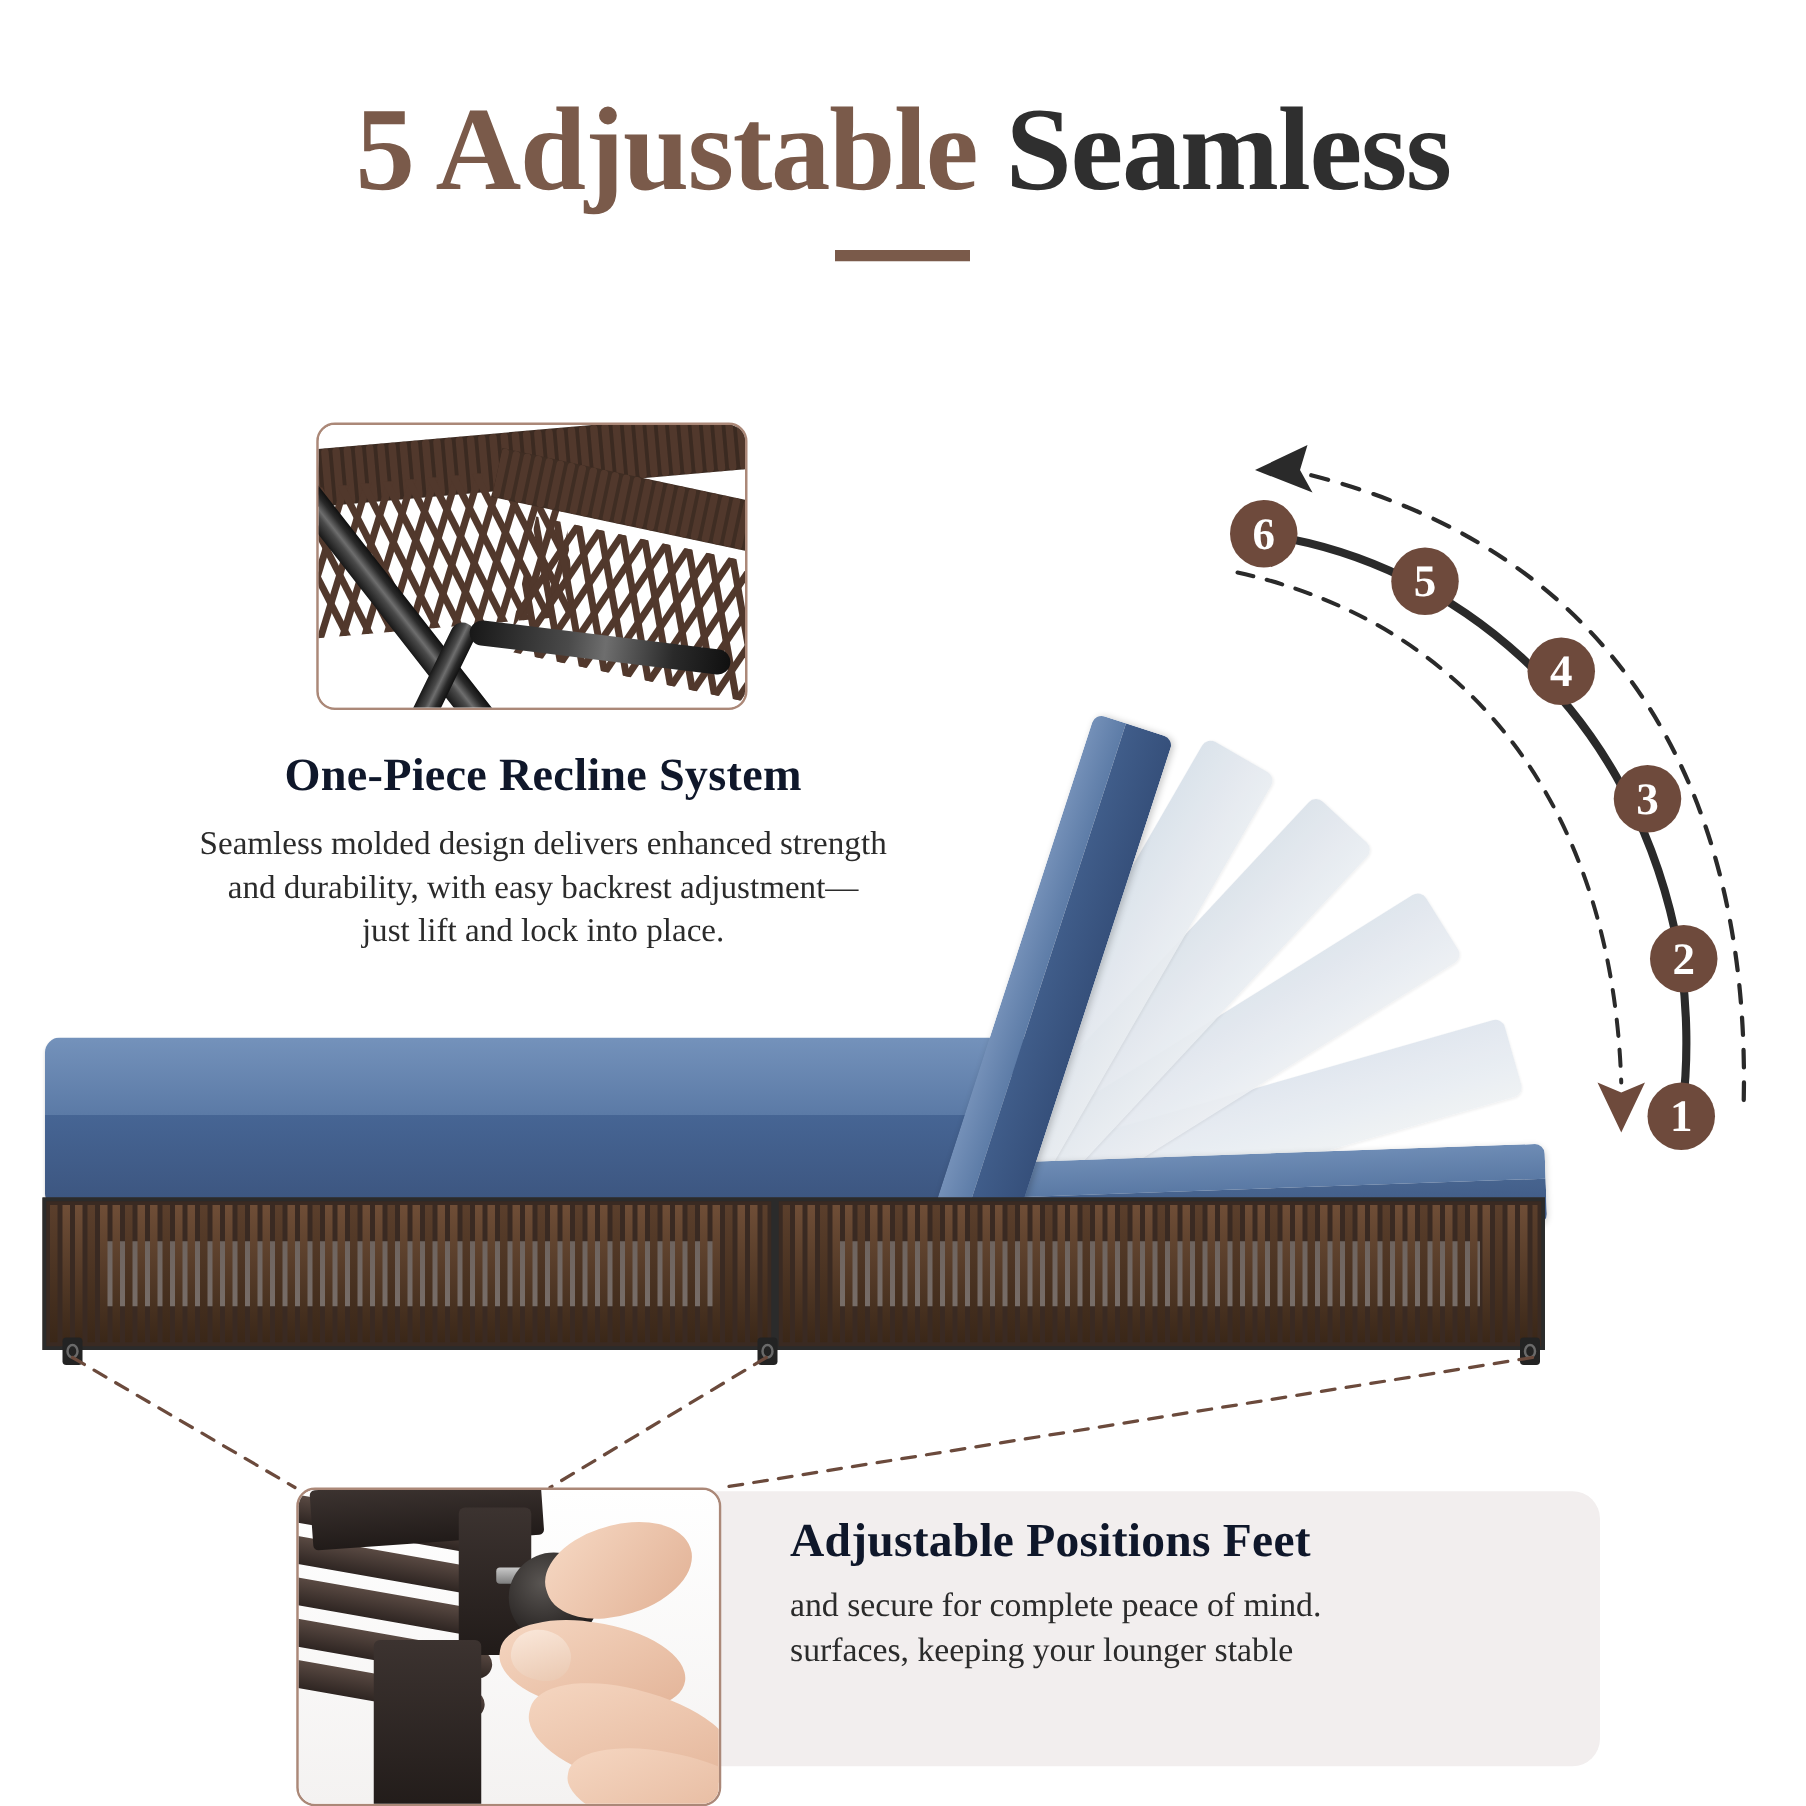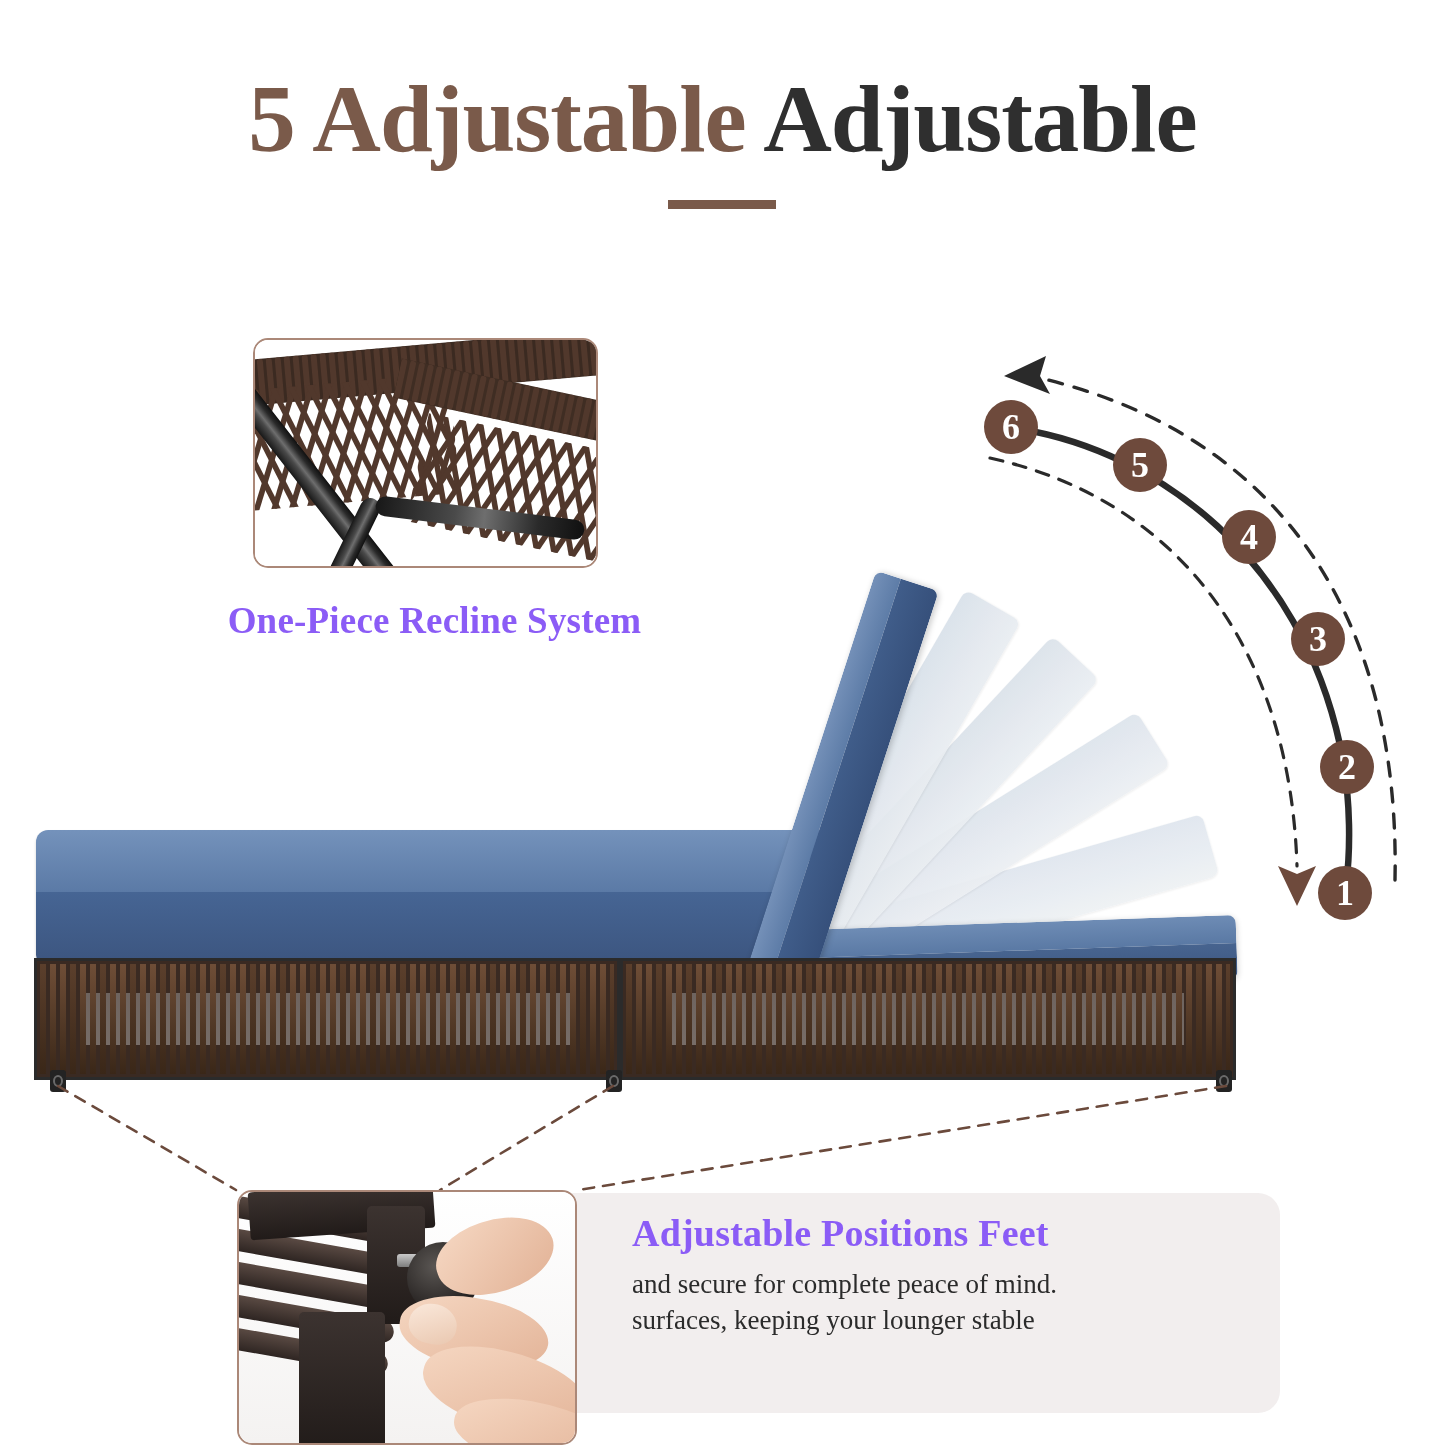--- a/index.html
+++ b/index.html
@@ -7,21 +7,21 @@
   #stage{position:relative;width:1445px;height:1445px;background:#ffffff;overflow:hidden;}
 
   
   #title-row{position:absolute;left:0;top:72px;width:1445px;text-align:center;
     font-size:95px;line-height:1;font-weight:700;letter-spacing:-1px;white-space:nowrap;}
   #title-row .t-brown{color:#7a5a4a;}
   #title-row .t-dark{color:#2f2f2f;}
   #title-divider{position:absolute;left:668px;top:200px;width:108px;height:9px;background:#7a5a4a;}
 
   
-  .sec-head{color:#8b5cf6;font-weight:700;font-size:37px;line-height:1.15;letter-spacing:.2px;}
+  .sec-head{color:#0f172a;font-weight:700;font-size:37px;line-height:1.15;letter-spacing:.2px;}
   .sec-body{color:#2b2b2b;font-size:26.5px;line-height:1.33;}
 
   #recline-block{position:absolute;left:52px;top:600px;width:765px;text-align:center;}
   #recline-block .sec-head{margin:0 0 14px 0;}
   #recline-block .sec-body p{margin:0;}
 
   
   #feet-panel{position:absolute;left:398px;top:1193px;width:882px;height:220px;
     background:#f2eeee;border-radius:22px;}
   #feet-text{position:absolute;left:632px;top:1212px;width:560px;}
@@ -89,21 +89,21 @@
   .num-badge{position:absolute;width:54px;height:54px;border-radius:50%;background:#6e4a3c;
      color:#fff;font-size:36px;font-weight:700;line-height:54px;text-align:center;
      font-family:"Liberation Serif",serif;}
 </style>
 </head>
 <body>
 
 <div id="stage">
 
   <div id="title-row">
-    <span class="t-brown">5 Adjustable</span><span class="t-dark"> Adjustable</span>
+    <span class="t-brown">5 Adjustable</span><span class="t-dark"> Seamless</span>
   </div>
   <div id="title-divider"></div>
 
   <div id="lounger">
 
     <div class="cush seat-base">
       <div class="top"></div>
         <div class="side"></div>
     </div>
 
@@ -443,20 +443,25 @@
 
     <div class="finger" style="left:196px;top:28px;width:120px;height:72px;transform:rotate(-18deg);"></div>
     <div class="finger" style="left:160px;top:106px;width:150px;height:70px;transform:rotate(8deg);"></div>
     <div class="nail" style="left:170px;top:112px;width:48px;height:40px;transform:rotate(14deg);"></div>
     <div class="finger" style="left:182px;top:160px;width:170px;height:76px;transform:rotate(14deg);"></div>
     <div class="finger" style="left:214px;top:210px;width:160px;height:64px;transform:rotate(10deg);"></div>
   </div>
 
   <div id="recline-block">
     <div class="sec-head">One-Piece Recline System</div>
+    <div class="sec-body">
+      <p>Seamless molded design delivers enhanced strength</p>
+      <p>and durability, with easy backrest adjustment—</p>
+      <p>just lift and lock into place.</p>
+    </div>
   </div>
 
   <div id="feet-text">
     <div class="sec-head">Adjustable Positions Feet</div>
     <div class="sec-body">
       <p>and secure for complete peace of mind.</p>
       <p>surfaces,  keeping your lounger stable</p>
     </div>
   </div>
 

